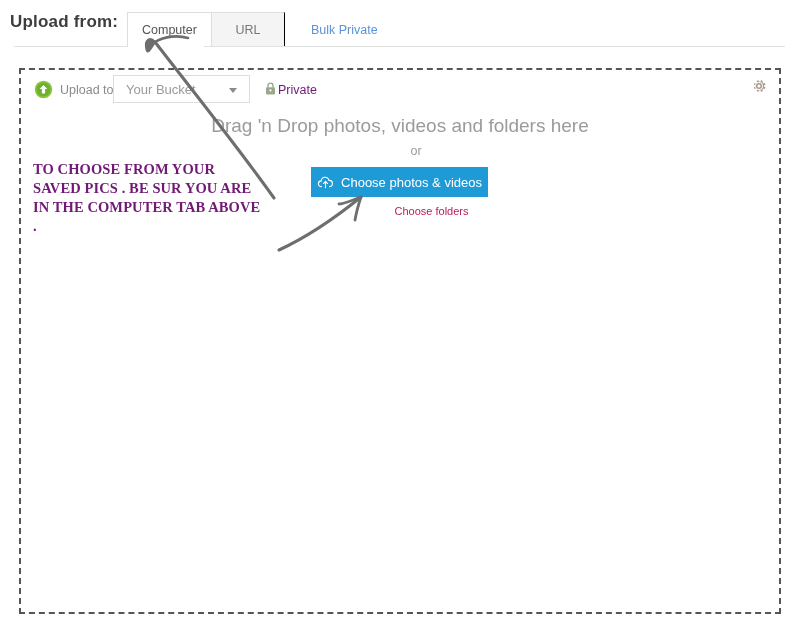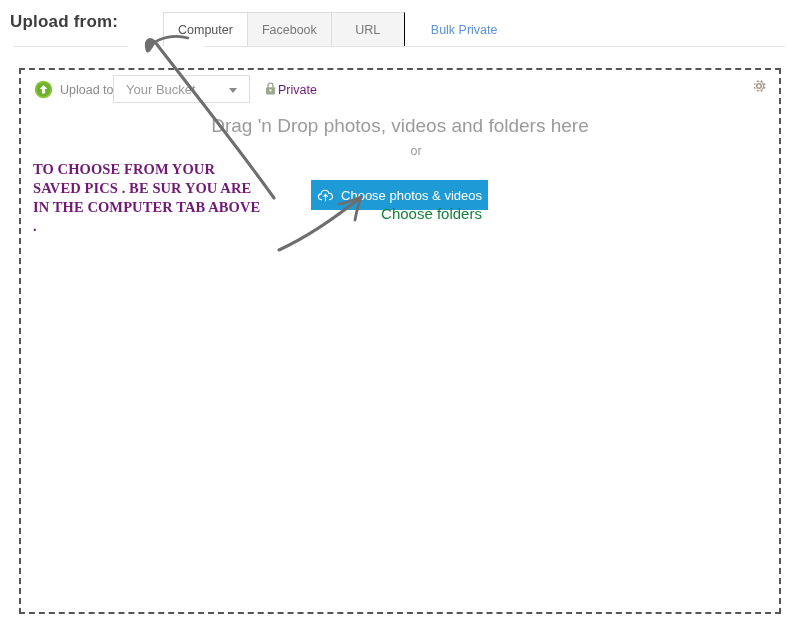--- a/index.html
+++ b/index.html
@@ -47,21 +47,20 @@
     border: 1px solid #dddddd;
     border-right: none;
     background: #f4f4f4;
     padding: 0 14px;
     min-width: 74px;
   }
   .tab.active {
     background: #ffffff;
     border-bottom-color: #ffffff;
     color: #555555;
-    margin-left: 36px;
   }
   .tab.last-boxed { border-right: 1px solid #000000; }
   .tab.plain {
     background: transparent;
     border: none;
     color: #5b93d6;
     padding-left: 26px;
     padding-right: 10px;
   }
   #tabs-underline {
@@ -155,43 +154,43 @@
   #or-text {
     position: absolute;
     left: 16px; top: 144px;
     width: 800px;
     text-align: center;
     font-size: 12.5px;
     color: #9b9b9b;
   }
   #choose-photos-button {
     position: absolute;
-    left: 311px; top: 180px;
+    left: 311px; top: 167px;
     width: 177px; height: 30px;
     background: #1e9bd7;
     border: none;
     color: #ffffff;
     font-size: 13px;
     font-family: "Liberation Sans", sans-serif;
     display: flex;
     align-items: center;
     justify-content: center;
     gap: 7px;
     cursor: pointer;
     padding: 0;
   }
   #cloud-up-icon { width: 17px; height: 13px; flex: none; }
   #choose-photos-label { white-space: nowrap; }
   #choose-folders-link {
     position: absolute;
     left: 0; top: 205px;
     width: 800px;
     text-align: center;
-    font-size: 15px;
-    color: #15803d;
+    font-size: 11px;
+    color: #be185d;
     cursor: pointer;
     white-space: nowrap;
   }
   #choose-folders-link span { padding-left: 63px; }
 
   
   #annotation-text {
     position: absolute;
     left: 33px; top: 160px;
     width: 260px;
@@ -214,23 +213,20 @@
 </head>
 <body>
 
 <div id="header-bar">
 
   <div id="upload-from-label">Upload from:</div>
 
   <div id="tab-strip">
     <div class="tab active">
       <span>Computer</span>
-    </div>
-    <div class="tab">
-      <span>Facebook</span>
     </div>
     <div class="tab last-boxed">
       <span>URL</span>
     </div>
     <div class="tab plain">
       <span>Bulk Private</span>
     </div>
   </div>
 
   <div id="tabs-underline"></div>

